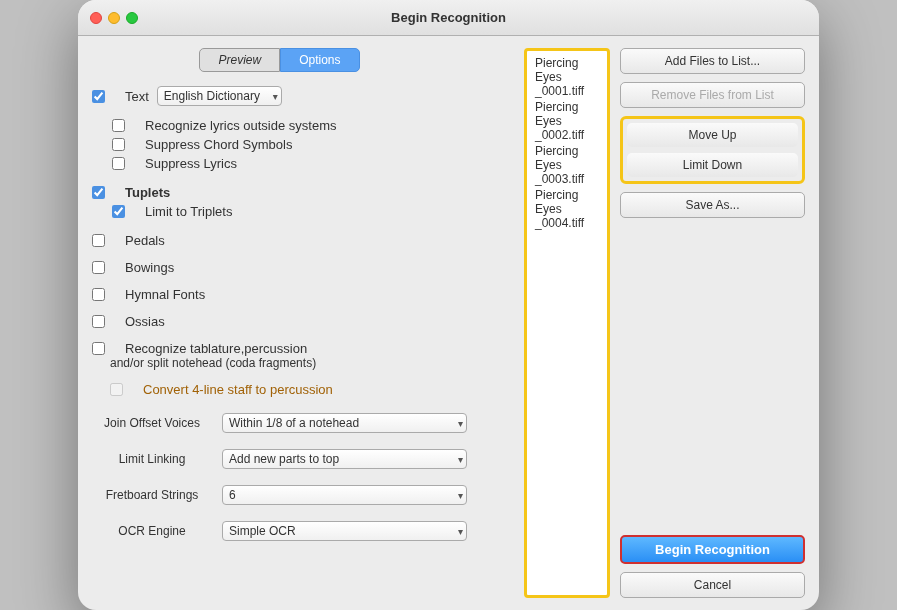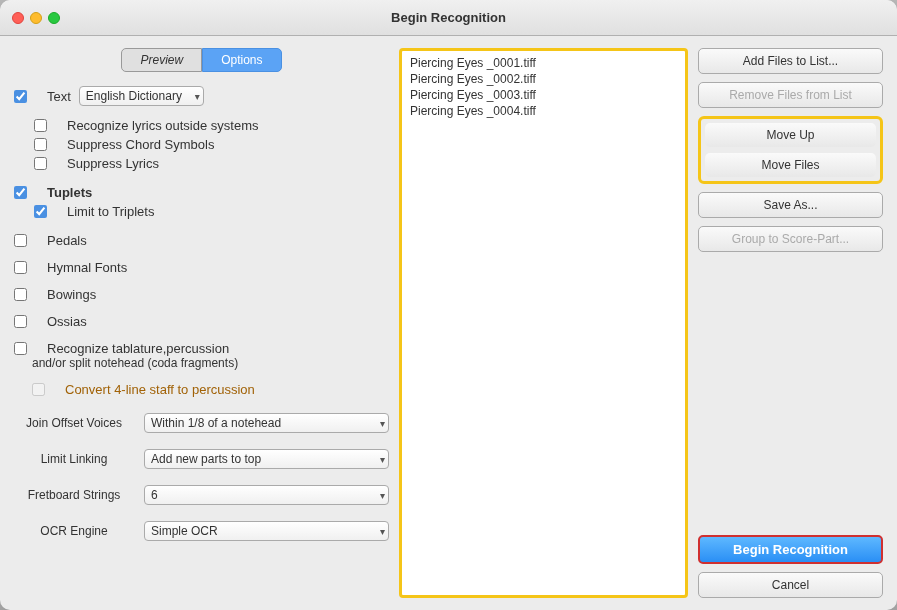--- a/index.html
+++ b/index.html
@@ -10,24 +10,24 @@
       font-size: 13px;
       display: flex;
       align-items: center;
       justify-content: center;
       width: 897px;
       height: 610px;
       overflow: hidden;
     }
 
     .window {
-      width: 897px;
+      width: 741px;
       height: 610px;
       background: #ececec;
-      border-radius: 10px;
+      border-radius: 18px;
       box-shadow: 0 20px 60px rgba(0,0,0,0.4);
       display: flex;
       flex-direction: column;
       overflow: hidden;
     }
 
     .titlebar {
       background: linear-gradient(180deg, #f0f0f0, #e0e0e0);
       border-bottom: 1px solid #b0b0b0;
       height: 36px;
@@ -195,20 +195,21 @@
       flex-direction: column;
     }
 
     .file-list-container {
       border: 3px solid #f5c518;
       border-radius: 4px;
       background: white;
       flex: 1;
       overflow-y: auto;
       padding: 4px;
+      margin-left: 47px;
     }
 
     .file-item {
       padding: 1px 4px;
       font-size: 12px;
       color: #333;
       cursor: pointer;
     }
 
     
@@ -342,27 +343,27 @@
 
         <div style="margin-top:6px">
           <label class="checkbox-label">
             <input type="checkbox" style="">
             <span>Pedals</span>
           </label>
         </div>
         <div style="margin-top:4px">
           <label class="checkbox-label">
             <input type="checkbox" style="">
+            <span>Bowings</span>
+          </label>
+        </div>
+        <div style="margin-top:4px">
+          <label class="checkbox-label">
+            <input type="checkbox" style="">
             <span>Hymnal Fonts</span>
-          </label>
-        </div>
-        <div style="margin-top:4px">
-          <label class="checkbox-label">
-            <input type="checkbox" style="">
-            <span>Bowings</span>
           </label>
         </div>
         <div style="margin-top:4px">
           <label class="checkbox-label">
             <input type="checkbox" style="">
             <span>Ossias</span>
           </label>
         </div>
         <div style="margin-top:4px">
           <label class="checkbox-label">
@@ -424,25 +425,24 @@
         <div class="file-item">Piercing Eyes _0004.tiff</div>
       </div>
     </div>
 
     <div class="right-panel">
       <button class="btn">Add Files to List...</button>
       <button class="btn" disabled="" style="color:#aaa">Remove Files from List</button>
 
       <div class="move-group">
         <button class="btn btn-highlighted" style="border:none; background: linear-gradient(180deg,#fafafa,#e8e8e8);">Move Up</button>
-        <button class="btn btn-highlighted" style="border:none; background: linear-gradient(180deg,#fafafa,#e8e8e8);">Move Files</button>
+        <button class="btn btn-highlighted" style="border:none; background: linear-gradient(180deg,#fafafa,#e8e8e8);">Limit Down</button>
       </div>
 
       <button class="btn">Save As...</button>
-      <button class="btn" disabled="" style="color:#aaa">Group to Score-Part...</button>
 
       <div class="spacer"></div>
 
       <div class="bottom-buttons">
         <button class="btn btn-primary">Begin Recognition</button>
         <button class="btn">Cancel</button>
       </div>
     </div>
 
   </div>

